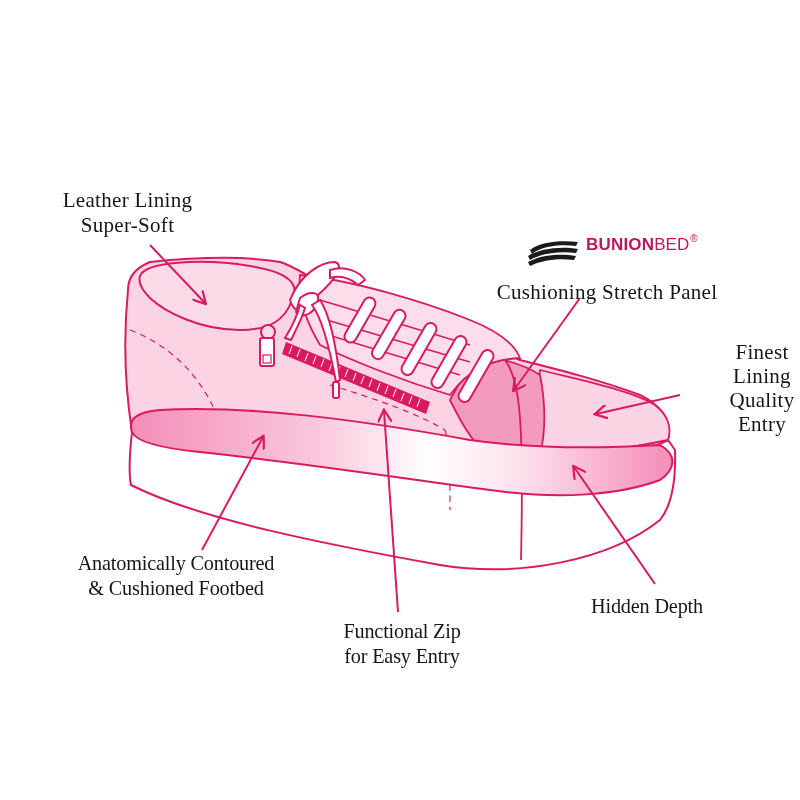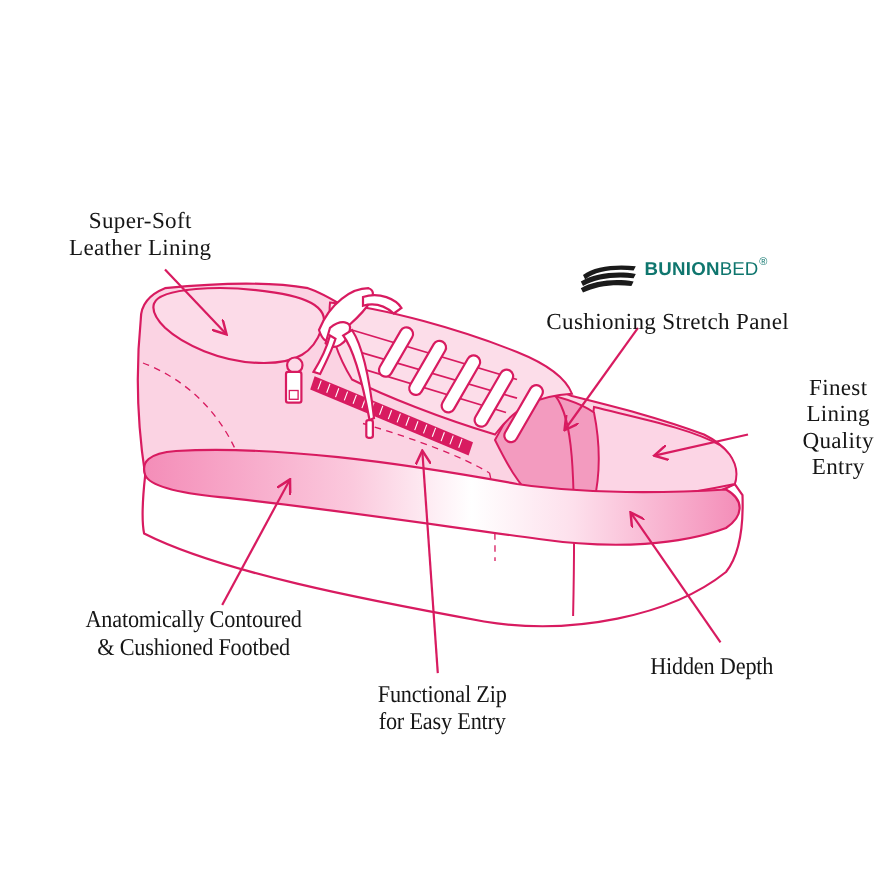--- a/index.html
+++ b/index.html
@@ -5,21 +5,21 @@
   html, body { margin: 0; padding: 0; background: #ffffff; }
   body { width: 800px; height: 800px; position: relative; overflow: hidden;
          font-family: "DejaVu Serif", "Liberation Serif", serif; color: #1a1a1a; }
   .canvas { position: absolute; left: 0; top: 0; width: 800px; height: 800px; }
   .label { position: absolute; text-align: center; font-size: 21px; line-height: 25px;
            font-family: "Liberation Serif", "DejaVu Serif", serif; color: #161616;
            letter-spacing: 0.3px; white-space: nowrap; }
   .label.condensed { font-size: 22px; letter-spacing: -0.2px; transform: scaleX(0.92); transform-origin: center; }
   .label span { display: block; }
   .brand { position: absolute; left: 528px; top: 236px; display: flex; align-items: flex-end; gap: 6px; }
-  .brand-text { font-family: "Liberation Sans", "DejaVu Sans", sans-serif; font-size: 17px; color: #0f766e; line-height: 18px; }
+  .brand-text { font-family: "Liberation Sans", "DejaVu Sans", sans-serif; font-size: 17px; color: #be185d; line-height: 18px; }
   .brand-text b { font-weight: 700; letter-spacing: 0.2px; }
   .brand-text .reg { font-size: 10px; vertical-align: top; position: relative; top: -6px; margin-left: 1px; }
 </style>
 </head>
 <body>
 
 <svg class="canvas" viewBox="0 0 800 800" xmlns="http://www.w3.org/2000/svg">
   <defs>
     <linearGradient id="footbedGrad" x1="0" y1="0" x2="1" y2="0">
       <stop offset="0" stop-color="#f48db8"></stop>
@@ -123,22 +123,22 @@
 </svg>
 
 <div class="brand">
   <div style="width:52px"></div>
   <div class="brand-text">
     <b>BUNION</b><span>BED</span><span class="reg">®</span>
   </div>
 </div>
 
 <div class="label" style="left:40px; top:188px; width:175px;">
+  <span>Leather Lining</span>
   <span>Super-Soft</span>
-  <span>Leather Lining</span>
 </div>
 
 <div class="label" style="left:462px; top:280px; width:290px;">
   <span>Cushioning Stretch Panel</span>
 </div>
 
 <div class="label" style="left:712px; top:340px; width:100px; line-height:24px;">
   <span>Finest</span>
   <span>Lining</span>
   <span>Quality</span>

